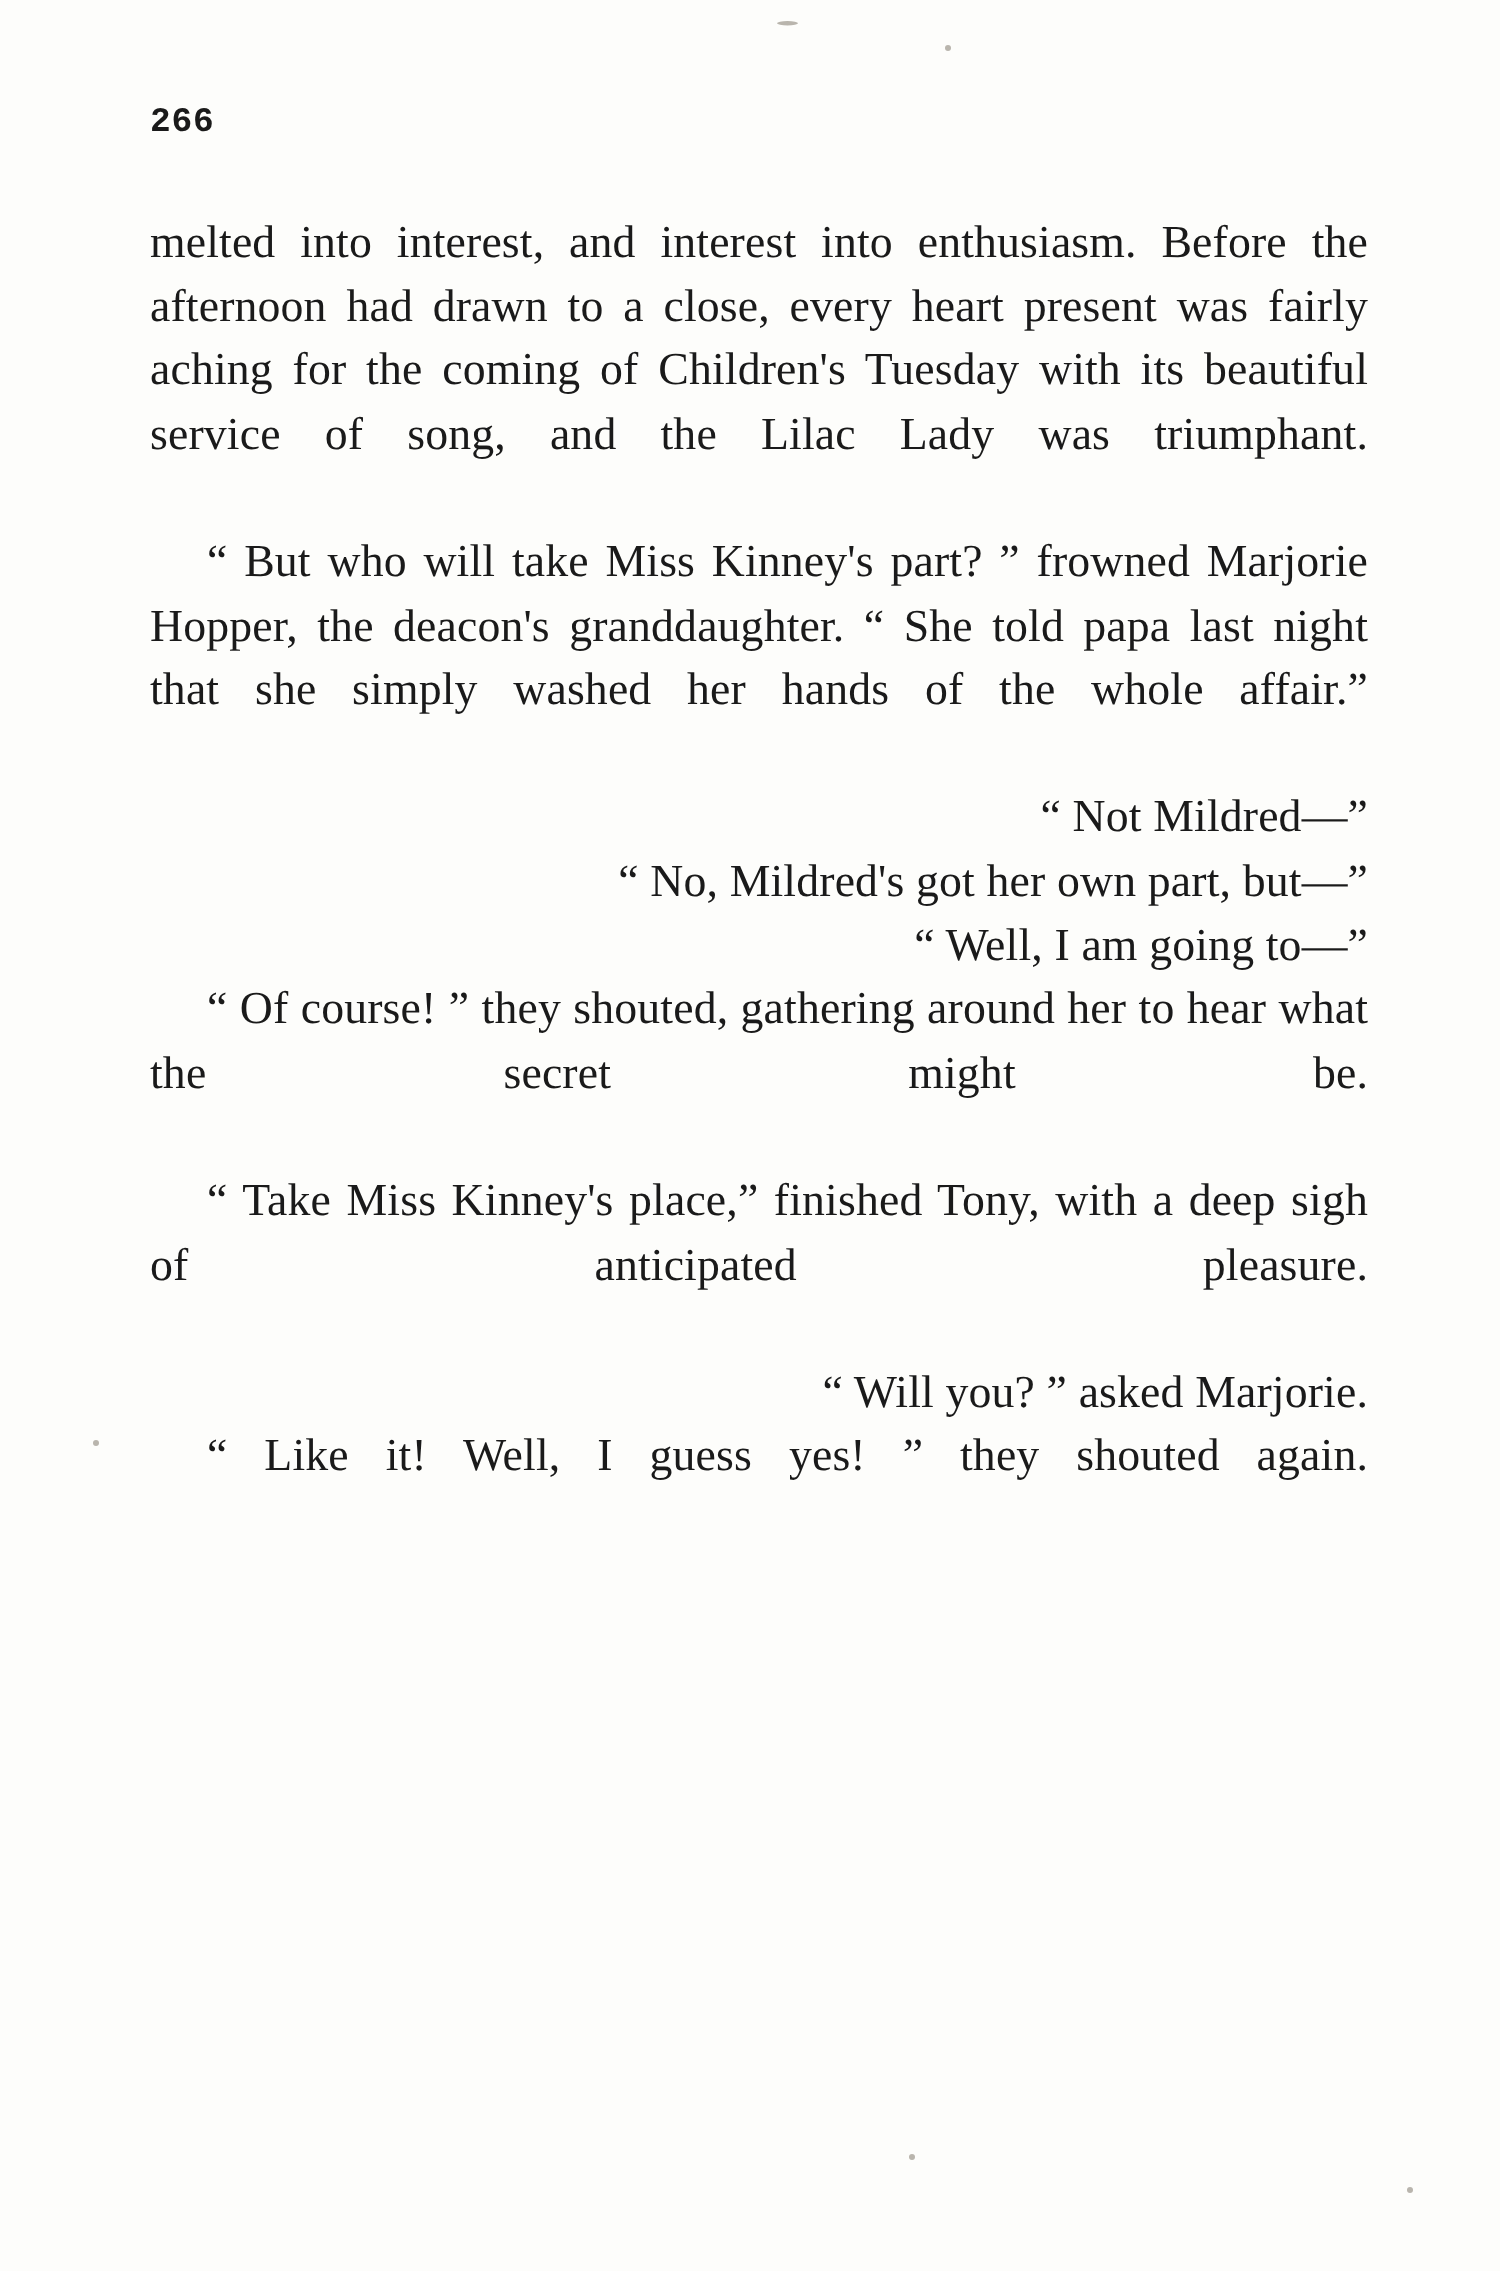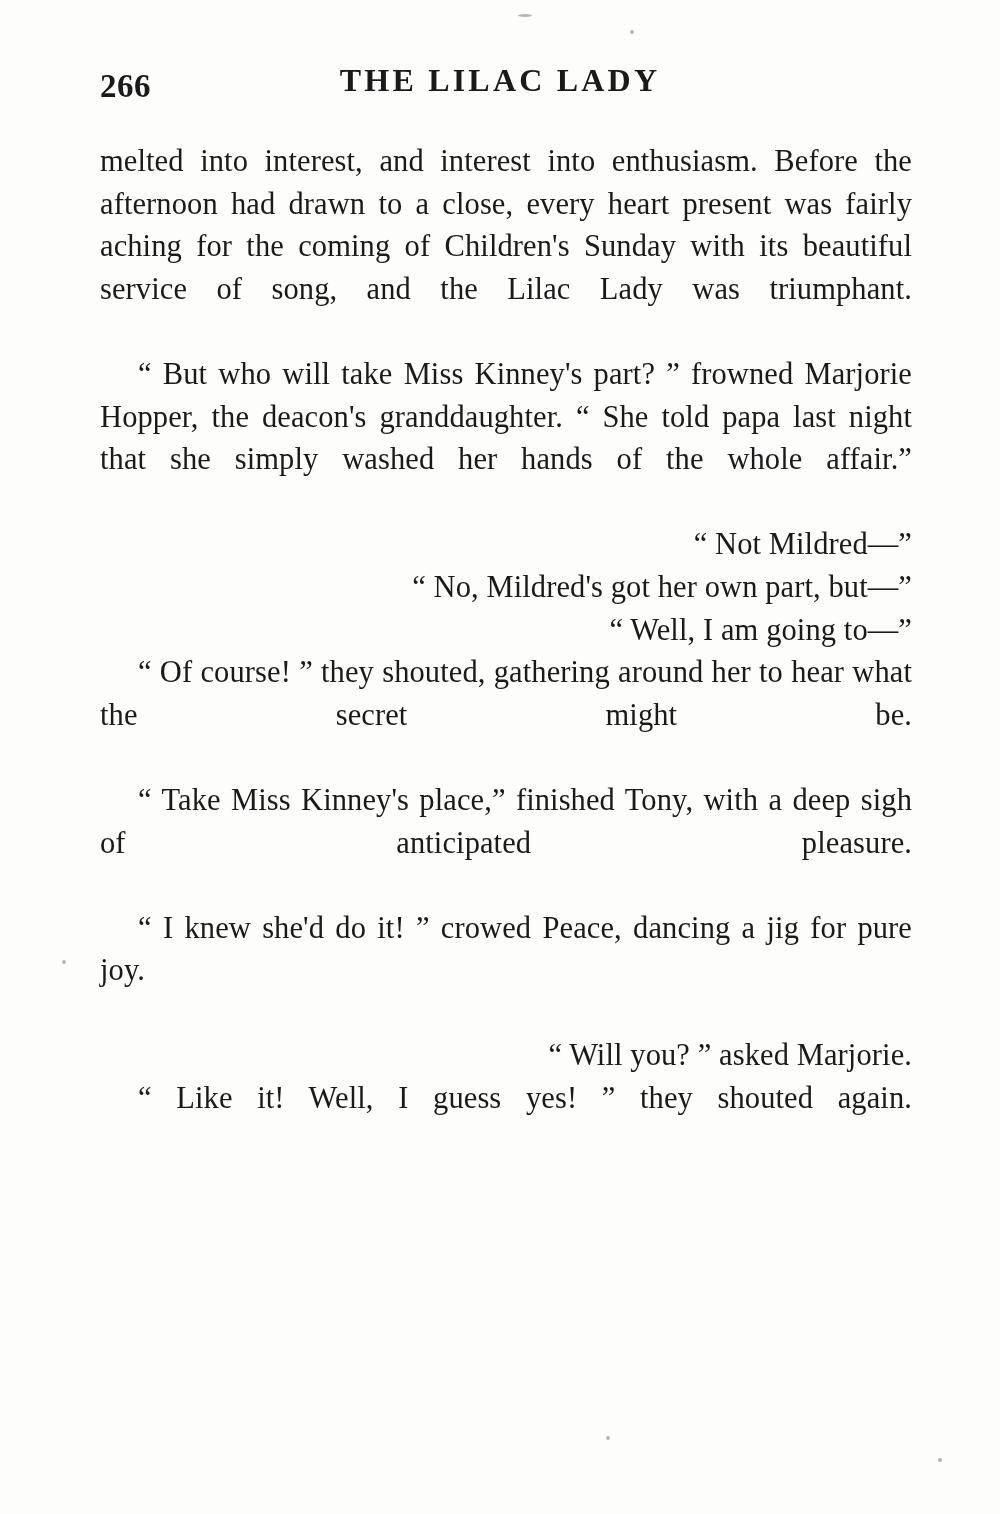--- a/index.html
+++ b/index.html
@@ -26,24 +26,24 @@
     position: absolute;
     top: 62px;
     left: 100px;
     width: 800px;
     height: 44px;
   }
   .folio {
     position: absolute;
     left: 0;
     top: 6px;
-    font-size: 33px;
+    font-size: 23px;
     font-weight: bold;
     letter-spacing: 0.5px;
-    font-family: Liberation Serif, serif;
+    font-family: Liberation Mono, monospace;
   }
   .running-head {
     position: absolute;
     left: 0;
     top: 0;
     width: 800px;
     text-align: center;
     font-size: 32px;
     font-weight: bold;
     letter-spacing: 3.2px;
@@ -85,32 +85,30 @@
     border-radius: 50%;
   }
 </style>
 </head>
 <body>
 
 <div class="page">
 
   <div class="page-header">
     <div class="folio">266</div>
-    <div class="running-head">THE LILAC LADY</div>
   </div>
 
   <div class="body-text">
-    <p class="para noindent">melted into interest, and interest into enthusiasm. Before the afternoon had drawn to a close, every heart present was fairly aching for the coming of Children's Sunday with its beautiful service of song, and the Lilac Lady was triumphant.</p>
+    <p class="para noindent">melted into interest, and interest into enthusiasm. Before the afternoon had drawn to a close, every heart present was fairly aching for the coming of Children's Tuesday with its beautiful service of song, and the Lilac Lady was triumphant.</p>
     <p class="para indent">“ But who will take Miss Kinney's part? ” frowned Marjorie Hopper, the deacon's granddaughter. “ She told papa last night that she simply washed her hands of the whole affair.”</p>
     <p class="para indent short">“ Not Mildred—”</p>
     <p class="para indent short">“ No, Mildred's got her own part, but—”</p>
     <p class="para indent short">“ Well, I am going to—”</p>
     <p class="para indent">“ Of course! ” they shouted, gathering around her to hear what the secret might be.</p>
     <p class="para indent">“ Take Miss Kinney's place,” finished Tony, with a deep sigh of anticipated pleasure.</p>
-    <p class="para indent">“ I knew she'd do it! ” crowed Peace, dancing a jig for pure joy.</p>
     <p class="para indent short">“ Will you? ” asked Marjorie.</p>
     <p class="para indent">“ Like it!  Well, I guess yes! ” they shouted again.</p>
   </div>
 
   <div class="speckle" style="left:518px; top:14px; width:14px; height:3px;"></div>
   <div class="speckle" style="left:630px; top:30px; width:4px; height:4px;"></div>
   <div class="speckle" style="left:62px; top:960px; width:4px; height:4px;"></div>
   <div class="speckle" style="left:938px; top:1458px; width:4px; height:4px;"></div>
   <div class="speckle" style="left:606px; top:1436px; width:4px; height:4px;"></div>
 

